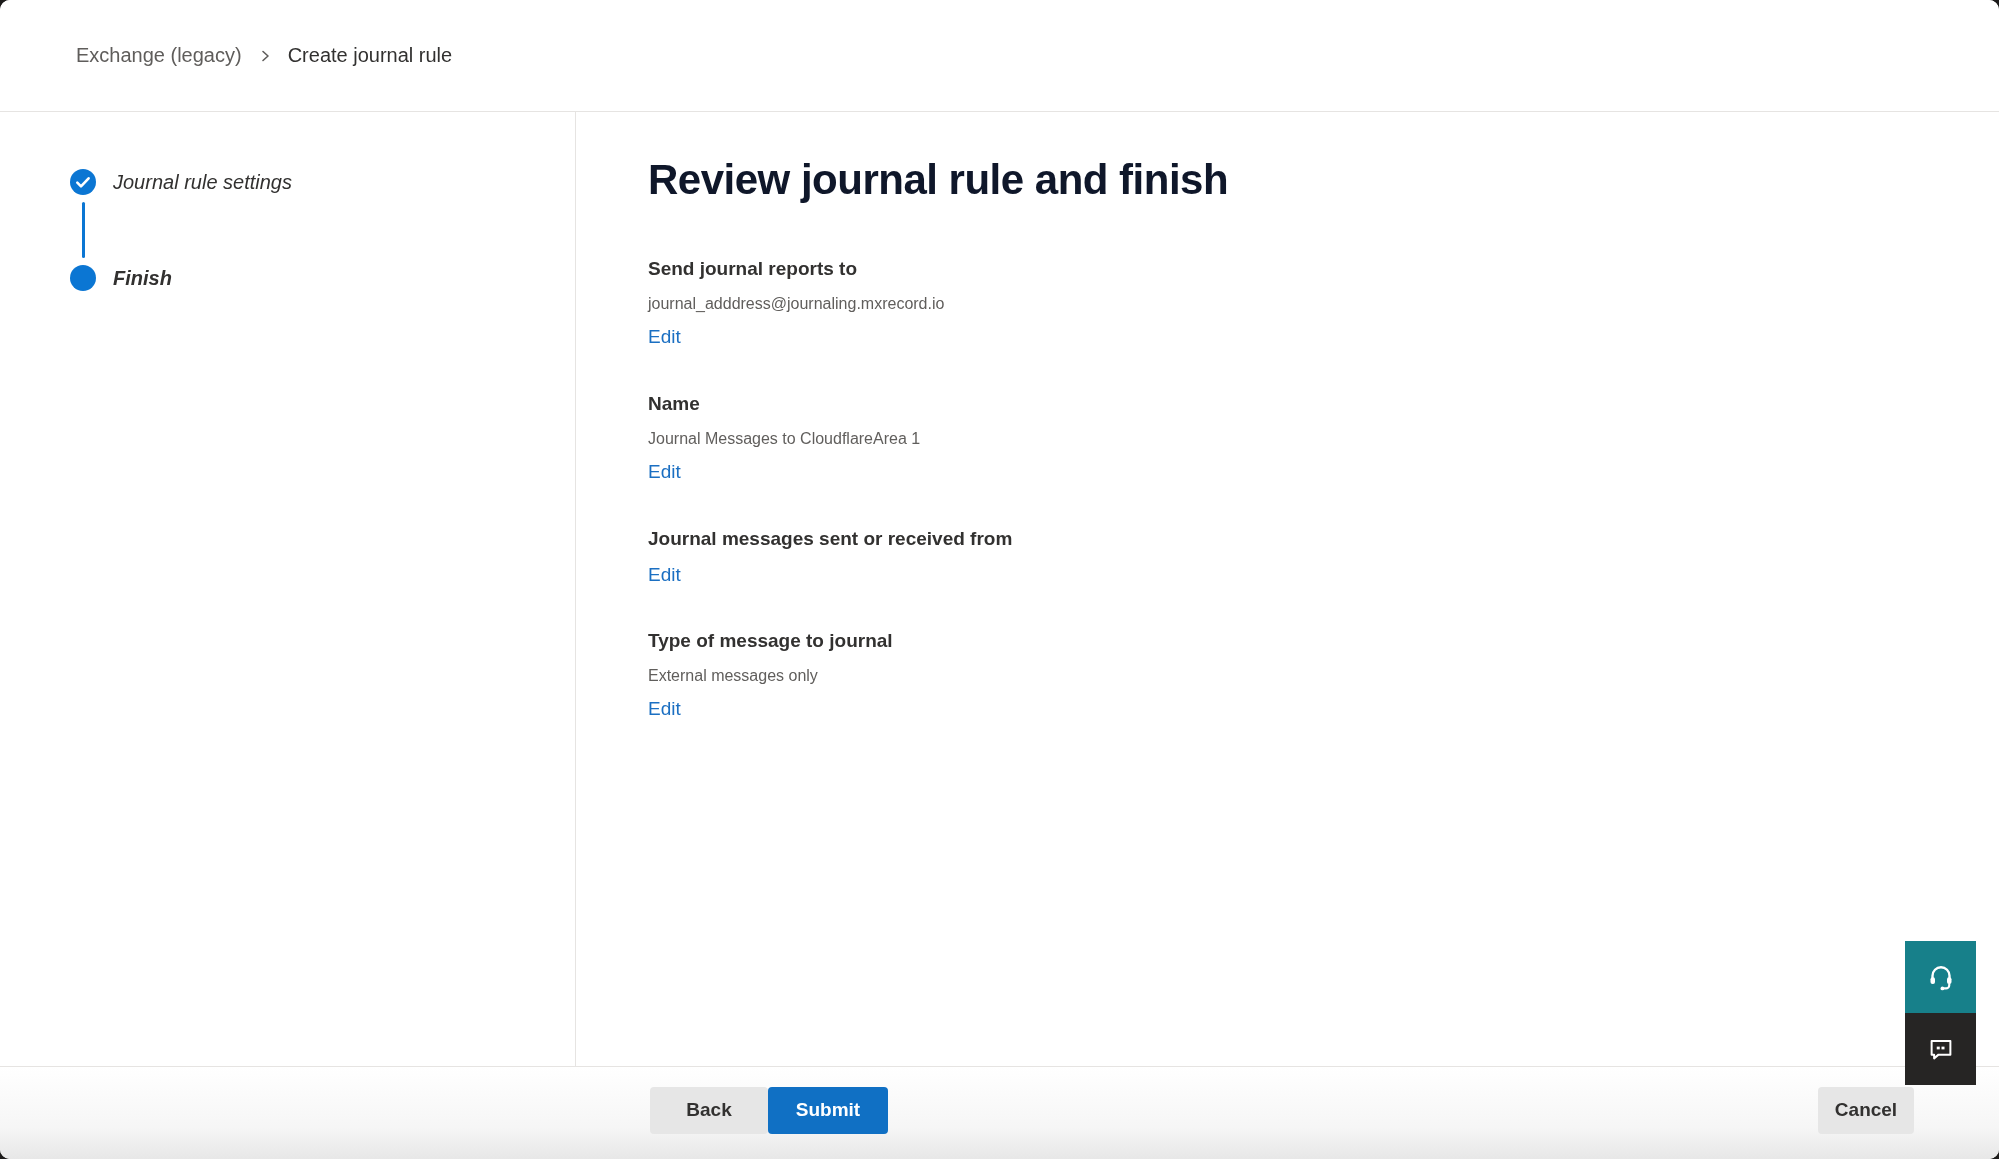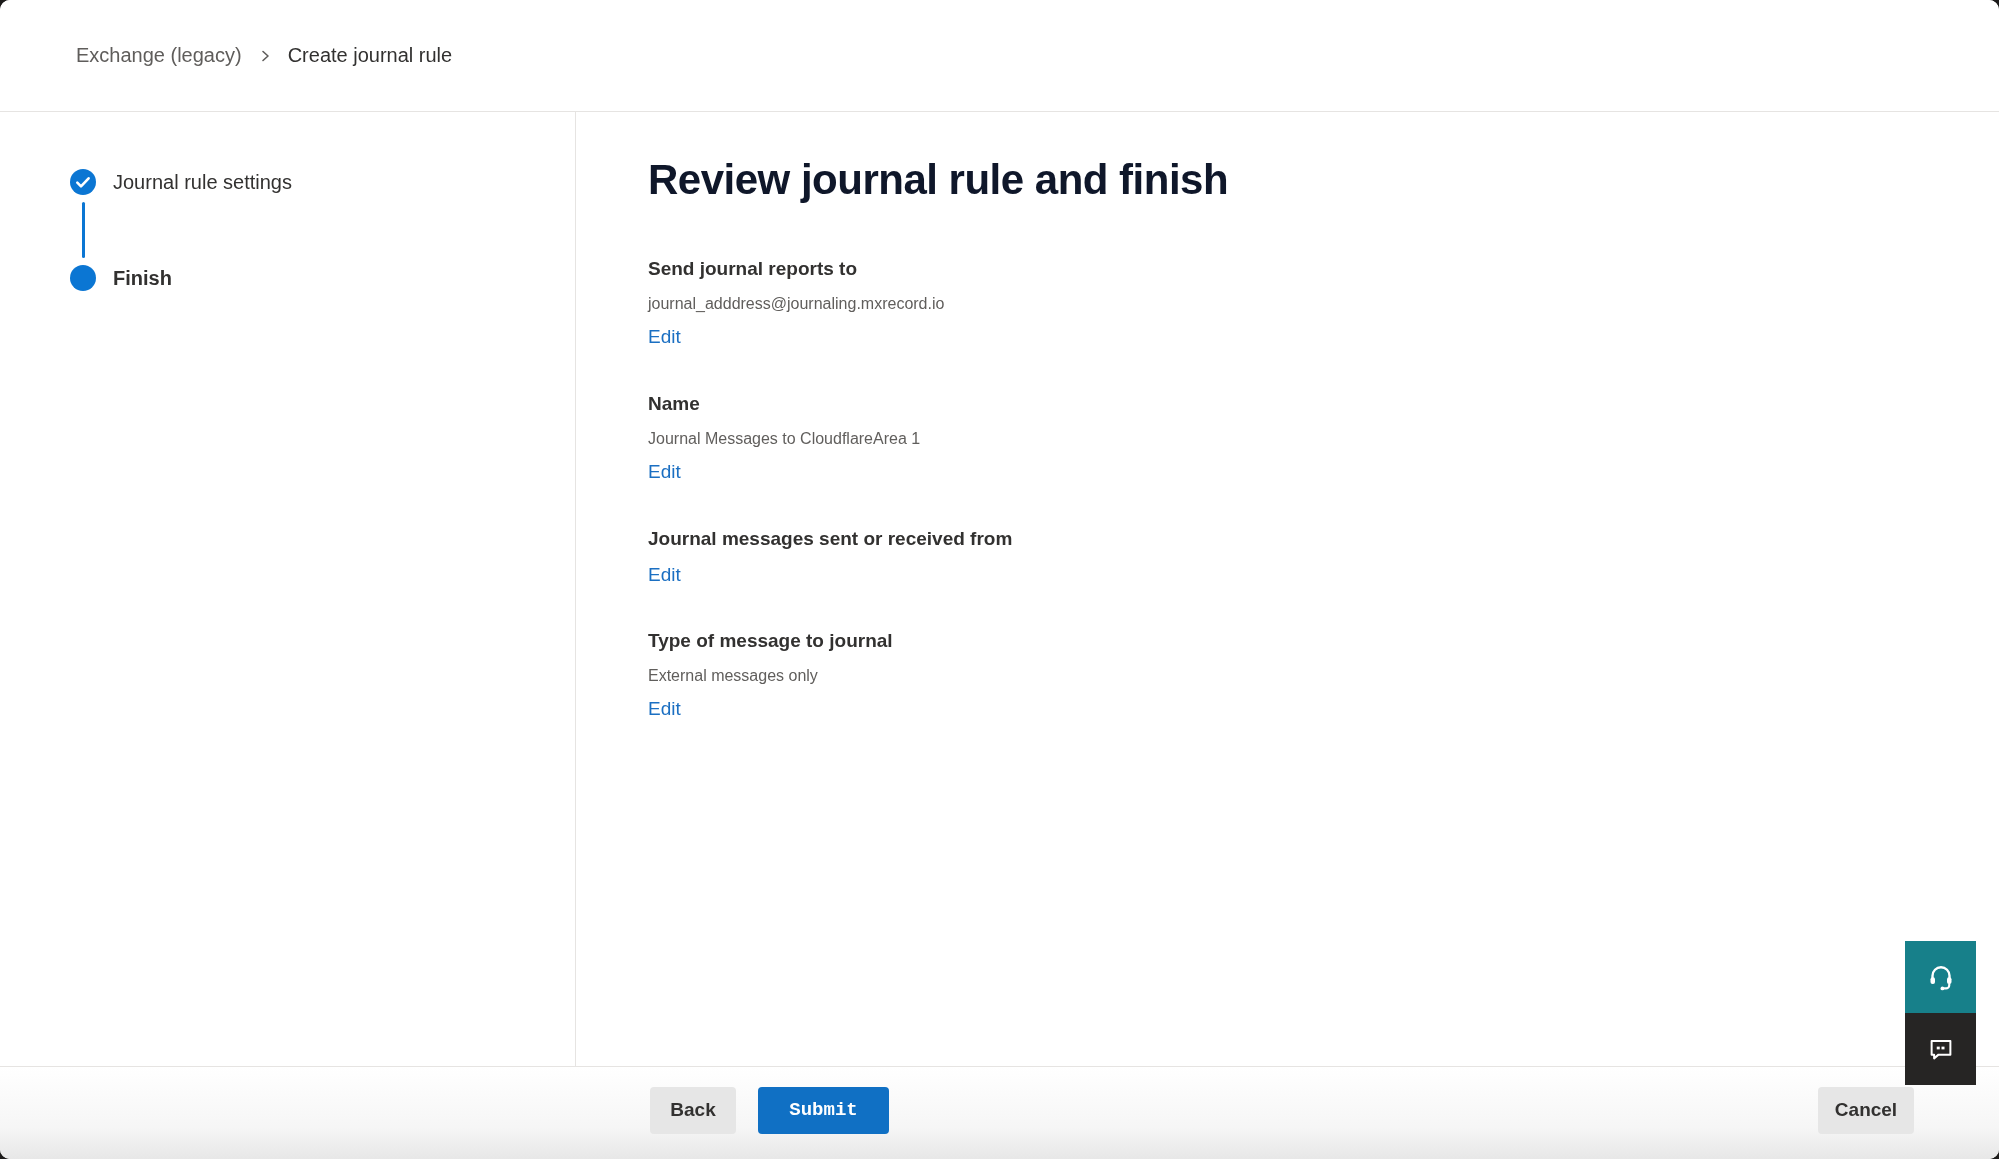--- a/index.html
+++ b/index.html
@@ -37,21 +37,21 @@
     width: 576px; flex: 0 0 576px;
     border-right: 1px solid #e6e4e2;
     padding: 57px 0 0 70px;
   }
   .wizard-step { display: flex; align-items: center; }
   .step-icon { width: 26px; height: 26px; flex: 0 0 26px; }
   .step-dot {
     width: 26px; height: 26px; flex: 0 0 26px;
     border-radius: 50%; background: #0b76d3;
   }
-  .step-label { margin-left: 17px; font-size: 20px; color: #323130; }
+  .step-label { margin-left: 17px; font-size: 20px; color: #323130; font-style: italic; }
   .step-label.current { font-weight: bold; }
   .step-connector {
     width: 3px; height: 56px;
     background: #0b76d3;
     margin: 7px 0 7px 11.5px;
     border-radius: 2px;
   }
 
   
   .main-content { flex: 1 1 auto; padding: 44px 60px 0 72px; }
@@ -87,22 +87,22 @@
   }
   .btn {
     height: 47px;
     border: none; border-radius: 4px;
     font-family: "Liberation Sans", sans-serif;
     font-size: 19px; font-weight: bold;
     cursor: pointer;
     display: inline-flex; align-items: center; justify-content: center;
   }
   .btn-secondary { background: #e6e6e6; color: #323130; }
-  .btn-back { width: 86px; margin-right: 22px; }
-  .btn-primary { background: #1070c4; color: #ffffff; width: 131px; font-family: Liberation Mono, monospace; }
+  .btn-back { width: 118px; }
+  .btn-primary { background: #1070c4; color: #ffffff; width: 120px; }
   .btn-cancel { width: 96px; margin-left: auto; }
 
   
   .floating-btn {
     position: absolute; right: 23px;
     width: 71px; height: 72px;
     border: none; cursor: pointer;
     display: flex; align-items: center; justify-content: center;
     z-index: 5; padding: 0;
   }

